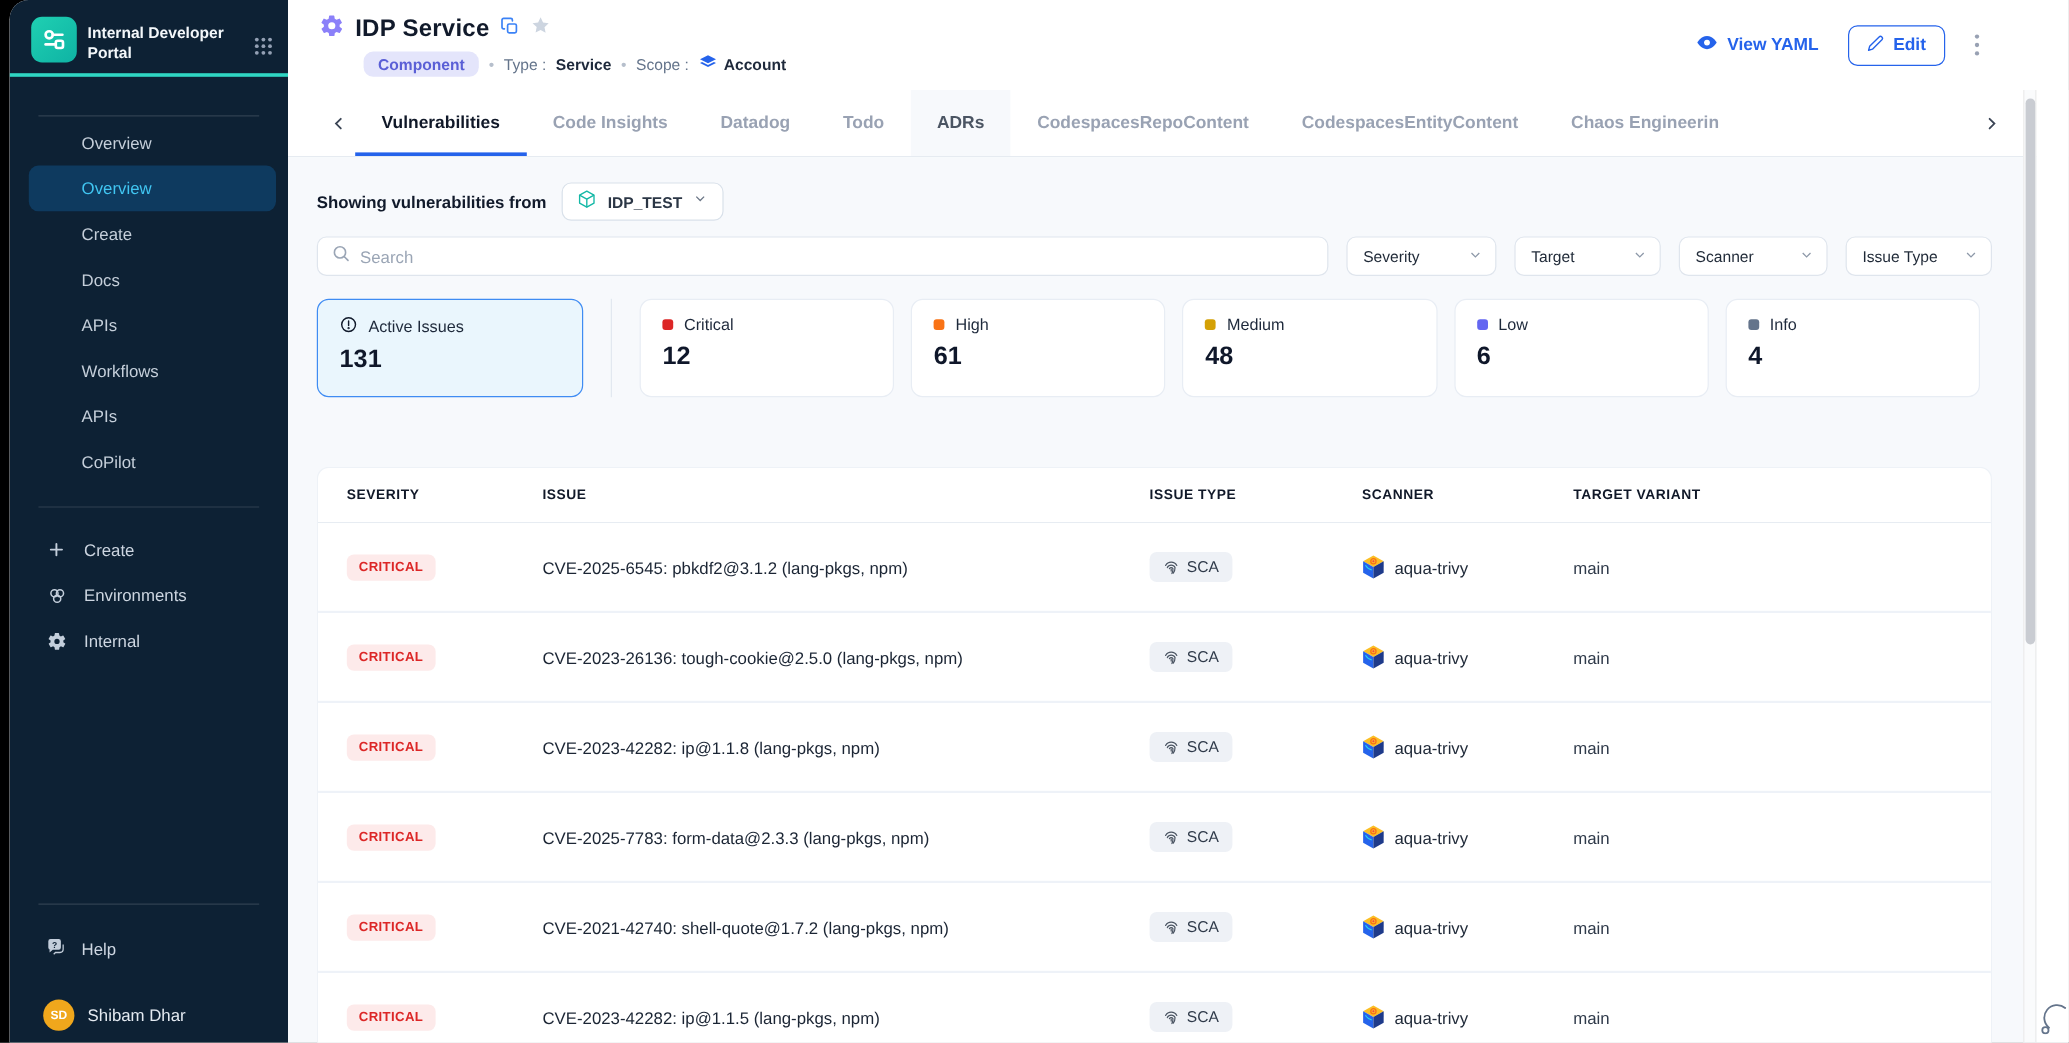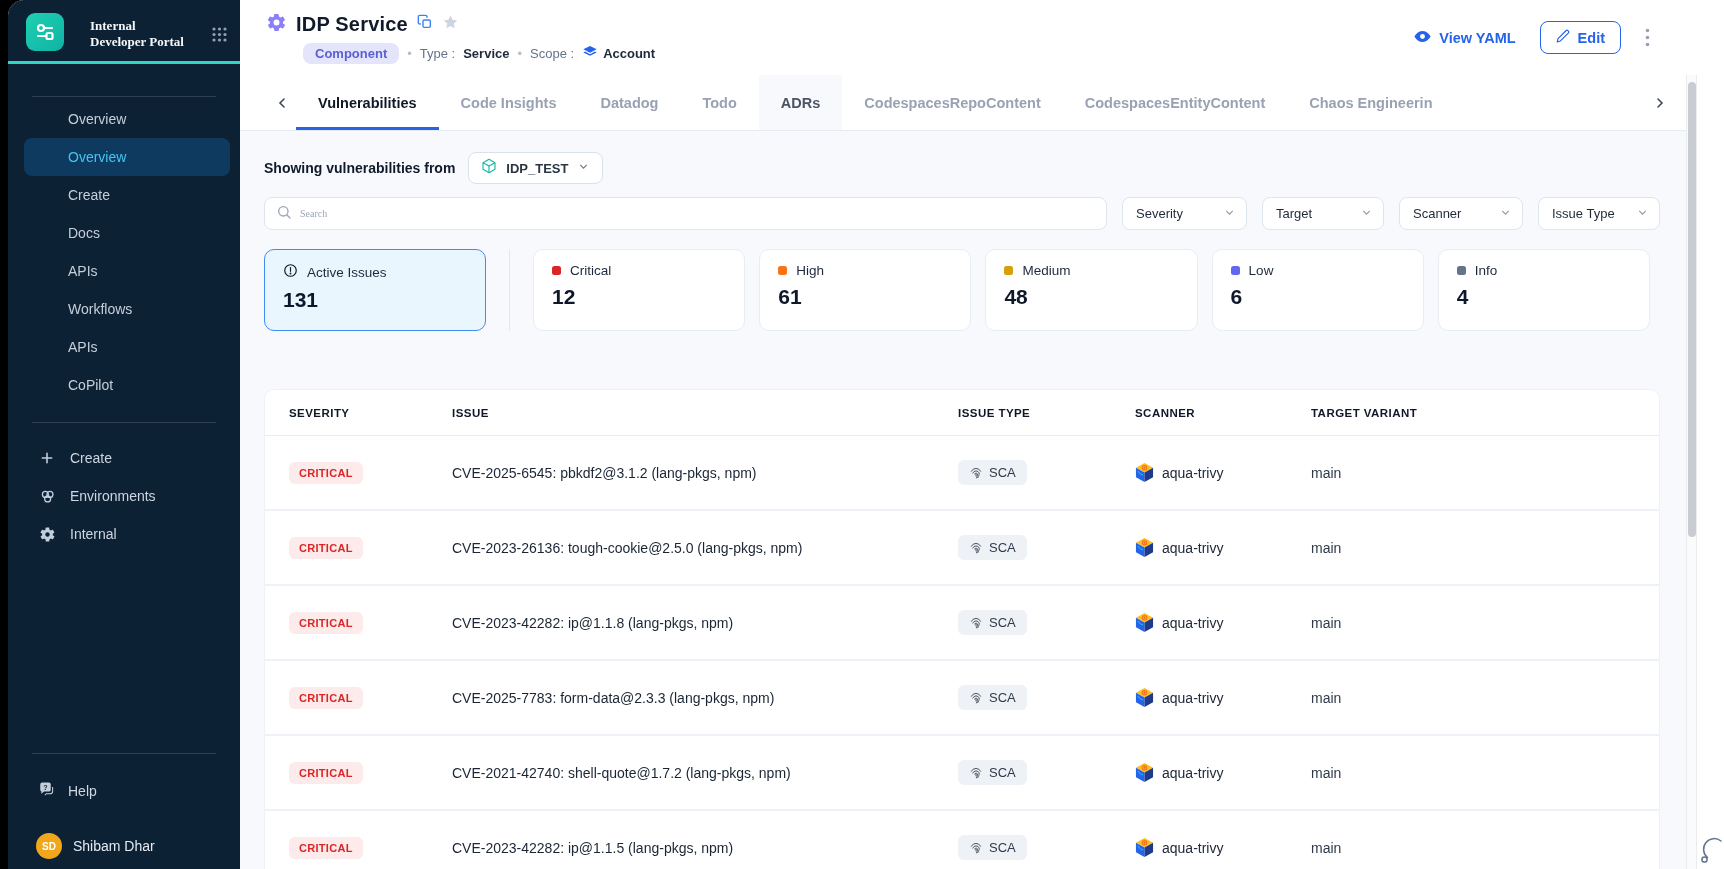--- a/index.html
+++ b/index.html
@@ -4,21 +4,21 @@
 <style>
   * { box-sizing: border-box; margin: 0; padding: 0; }
   html,body { width:1724px; height:869px; overflow:hidden; }
   body { background:#000; font-family:"Liberation Sans", sans-serif; position:relative; }
 
   .app { position:absolute; left:8px; top:0; right:0; bottom:0; background:#fff;
          border-top-left-radius:16px; overflow:hidden; display:flex; }
 
   
   .sidebar { width:232px; flex:0 0 232px; background:#0d2134; display:flex; flex-direction:column; color:#cdd6e1; }
-  .logo-row { display:flex; align-items:center; gap:26px; padding:12px 12px 0 18px; height:52px;font-family:Liberation Serif, serif; }
+  .logo-row { display:flex; align-items:flex-end; gap:9px; padding:12px 12px 0 18px; height:52px; }
   .logo { width:38px; height:38px; border-radius:9px; background:linear-gradient(135deg,#1fd0b2,#0fb3a4);
           display:flex; align-items:center; justify-content:center; flex:0 0 38px; }
   .logo-title { font-size:13px; font-weight:bold; color:#f3f7fa; line-height:16px; padding-top:3px; flex:1; }
   .grid-icon { margin-top:8px; cursor:pointer; }
   .teal-bar { height:3px; background:#2fd6c3; margin-top:9px; }
   .side-divider { border-top:1px solid rgba(255,255,255,0.14); margin:0 24px; }
   .d1 { margin-top:32px; }
   .side-nav { margin-top:3px; }
   .nav-item { height:38px; display:flex; align-items:center; padding-left:60px; font-size:14px; color:#c5cfda; cursor:pointer; }
   .nav-item.active { margin:0 10px 0 16px; padding-left:44px; background:#0e3a5f; border-radius:8px; color:#41c6f2; }
@@ -60,21 +60,21 @@
   .content { flex:1; background:#f7f9fc; padding:0 64px 0 24px; overflow:hidden; }
 
   .showing-row { margin-top:21px; display:flex; align-items:center; gap:13px; height:32px; }
   .showing-label { font-size:14px; font-weight:bold; color:#111a2b; }
   .project-select { height:32px; background:#fff; border:1px solid #d9e1ea; border-radius:8px; display:flex; align-items:center;
                     gap:9px; padding:0 12px; cursor:pointer; }
   .project-select .pname { font-size:13px; font-weight:600; color:#2b3645; }
 
   .filter-row { margin-top:13px; display:flex; gap:15px; height:33px; }
   .search-box { flex:1; background:#fff; border:1px solid #dfe5ed; border-radius:8px; display:flex; align-items:center; padding:0 11px; gap:8px; }
-  .search-box input { border:none; outline:none; flex:1; font-size:10px; color:#334155; font-family:Liberation Serif, serif; background:transparent; }
+  .search-box input { border:none; outline:none; flex:1; font-size:14px; color:#334155; font-family:Liberation Sans, sans-serif; background:transparent; }
   .search-box input::placeholder { color:#9aa5b5; }
   .select { background:#fff; border:1px solid #dfe5ed; border-radius:8px; display:flex; align-items:center;
             justify-content:space-between; padding:0 10px 0 13px; cursor:pointer; font-size:13px; color:#1f2937; }
   .w1{width:125px;} .w2{width:122px;} .w3{width:124px;} .w4{width:122px;}
 
   .cards-row { margin-top:19px; display:flex; align-items:stretch; height:82px; }
   .card { border-radius:10px; padding:13px 18px; background:#fff; border:1px solid #e8edf4; cursor:pointer; }
   .card .label-row { display:flex; align-items:center; gap:9px; font-size:13.5px; color:#1e293b; }
   .card .value { font-size:21px; font-weight:bold; color:#0f172a; margin-top:7px; }
   .card.selected { width:222px; flex:0 0 222px; background:#eaf6fd; border:1.6px solid #3f8cf3; }

